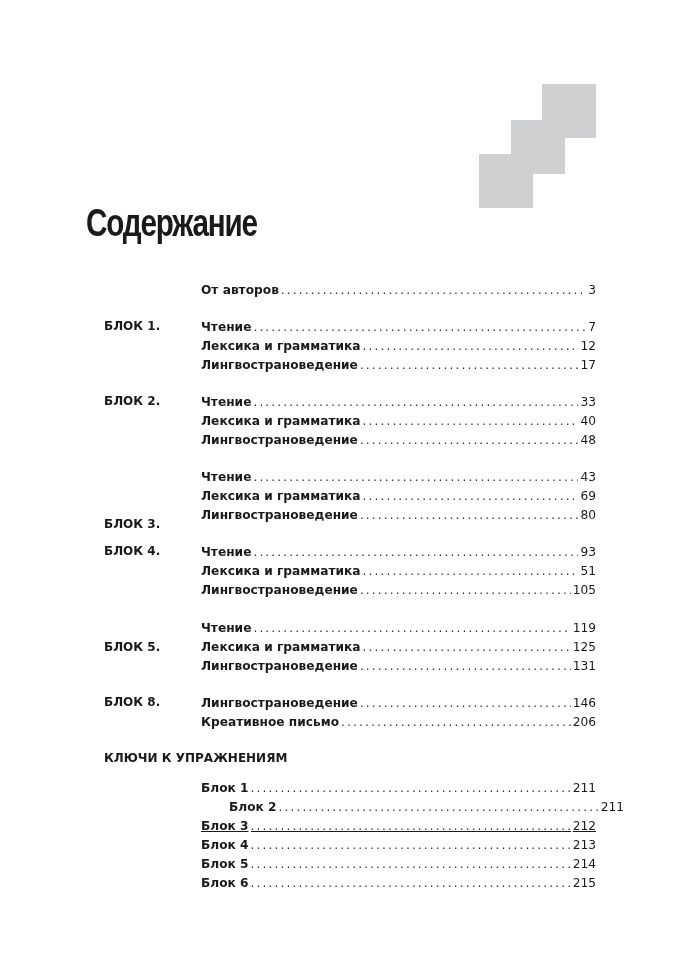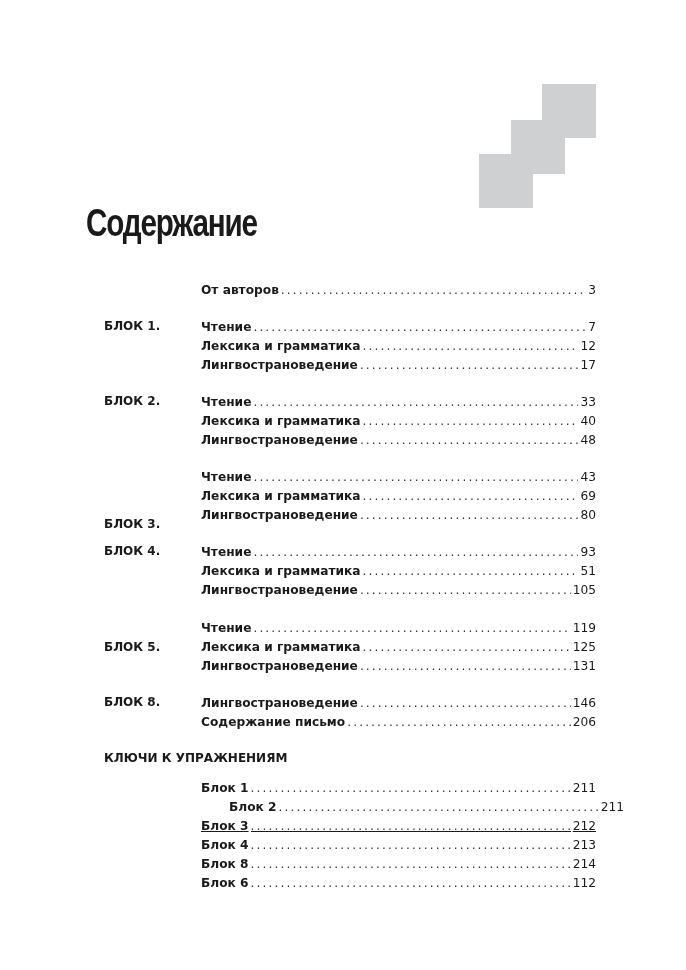--- a/index.html
+++ b/index.html
@@ -117,21 +117,21 @@
     <span class="pg">131</span>
   </div>
 
   <div class="blk" style="top:691px;">БЛОК 8.</div>
   <div class="row" style="top:694px;">
     <span class="lbl">Лингвострановедение</span>
     <span class="dots"></span>
     <span class="pg">146</span>
   </div>
   <div class="row" style="top:713px;">
-    <span class="lbl">Содержание письмо</span>
+    <span class="lbl">Креативное письмо</span>
     <span class="dots"></span>
     <span class="pg">206</span>
   </div>
 
   <div class="keys">КЛЮЧИ К УПРАЖНЕНИЯМ</div>
   <div class="row" style="top:779px;">
     <span class="lbl">Блок 1</span>
     <span class="dots"></span>
     <span class="pg">211</span>
   </div>
@@ -144,22 +144,22 @@
     <span class="lbl">Блок 3</span>
     <span class="dots"></span>
     <span class="pg">212</span>
   </div>
   <div class="row" style="top:836px;">
     <span class="lbl">Блок 4</span>
     <span class="dots"></span>
     <span class="pg">213</span>
   </div>
   <div class="row" style="top:855px;">
-    <span class="lbl">Блок 8</span>
+    <span class="lbl">Блок 5</span>
     <span class="dots"></span>
     <span class="pg">214</span>
   </div>
   <div class="row" style="top:874px;">
     <span class="lbl">Блок 6</span>
     <span class="dots"></span>
-    <span class="pg">112</span>
+    <span class="pg">215</span>
   </div>
 </div>
 
 </body></html>

